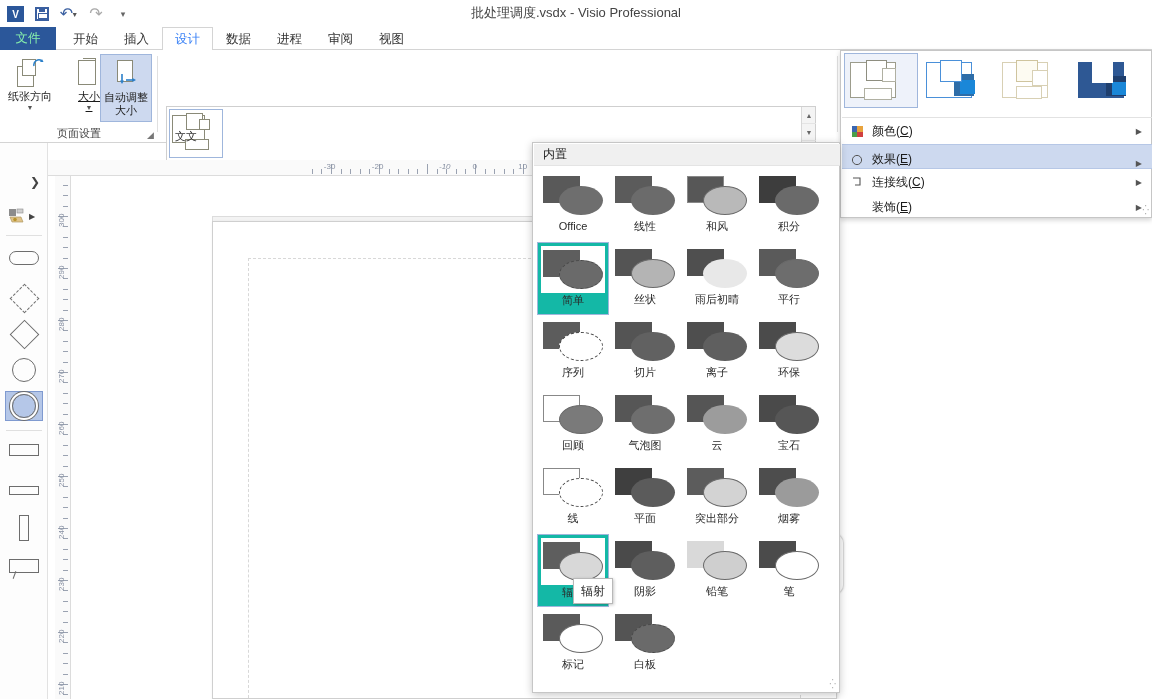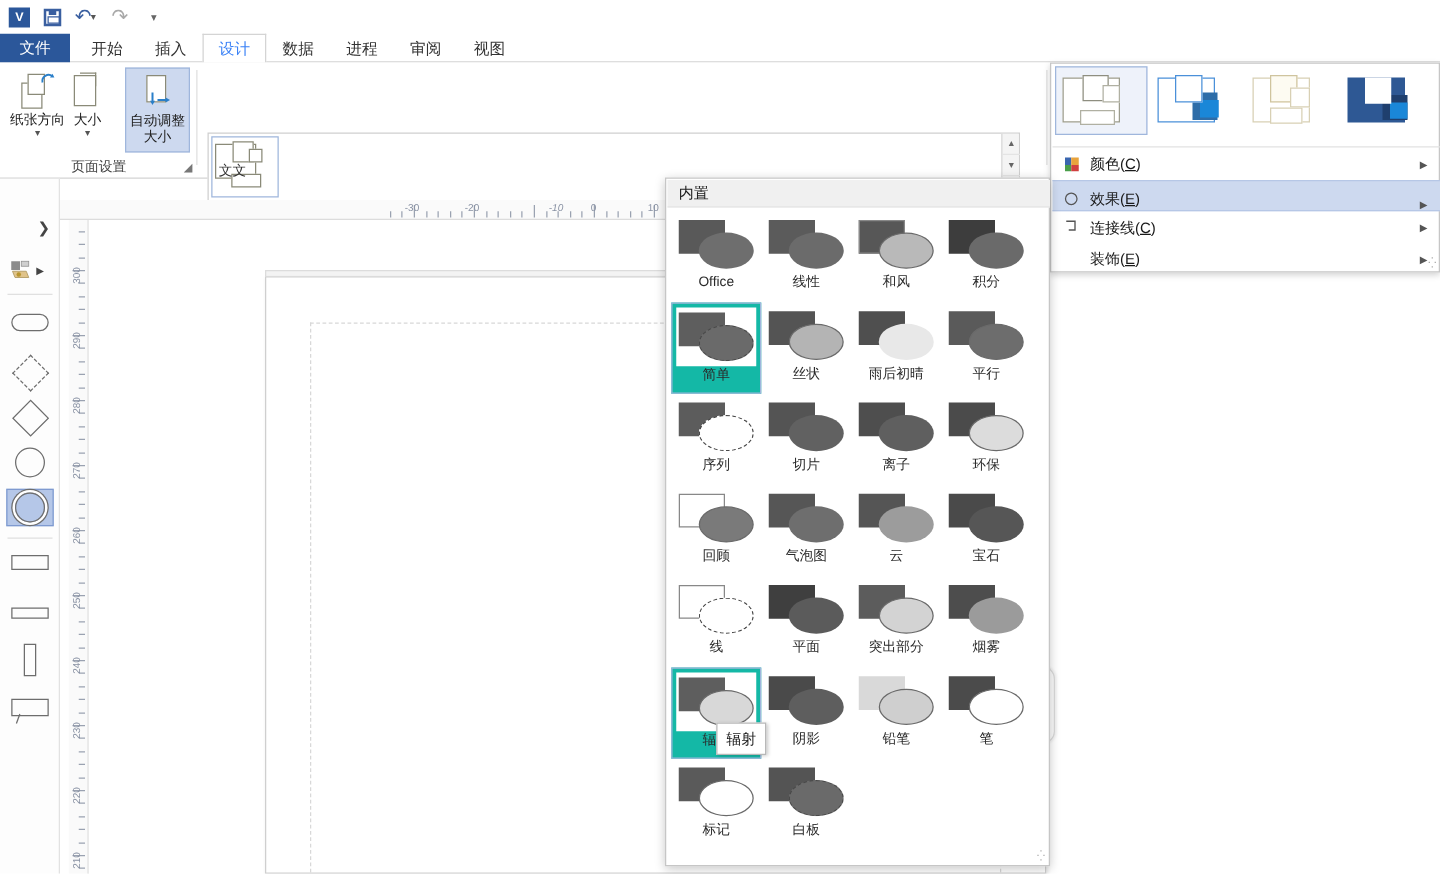--- a/index.html
+++ b/index.html
@@ -21,21 +21,21 @@
   .save-ico:before { content:""; position:absolute; left:2px; top:-1px; width:6px; height:4px; background:#3a5fa0; }
   .save-ico:after { content:""; position:absolute; left:1px; bottom:0px; width:8px; height:4px; border:1px solid #3a5fa0; }
   .arrow-glyph { font-size:16px; color:#3a5fa0; line-height:1; }
   .arrow-glyph.dim { color:#a9a9a9; }
   .mini-caret { font-size:7px; color:#555; margin-left:-2px; }
   .titletext { position:absolute; left:0; top:4px; width:1152px; text-align:center; font-size:13px; color:#444; }
 
   
   .tabstrip { position:absolute; left:0; top:27px; width:1152px; height:23px; background:#ffffff;
               border-bottom:1px solid #d4d4d4; }
-  .tab-file { position:absolute; left:0; top:0; width:56px; height:23px; background:#2b579a; color:#ffffff;
+  .tab-file { position:absolute; left:0; top:0; width:56px; height:23px; background:#2b579a; color:#86efac;
               font-size:12.5px; display:flex; align-items:center; justify-content:center; }
   .tabs { position:absolute; left:60px; top:0; height:23px; display:flex; align-items:stretch; }
   .tab { padding:0 12px; height:23px; display:flex; align-items:center; font-size:12.5px; color:#333;
          border:1px solid transparent; border-bottom:none; }
   .tab.active { background:#fff; border-color:#d4d4d4; color:#3b82f6; position:relative; top:0; }
 
   
   .ribbon { position:absolute; left:0; top:50px; width:1152px; height:93px; background:#fff;
             border-bottom:1px solid #d4d4d4; }
   .grp { position:absolute; top:0; height:93px; }
@@ -156,20 +156,21 @@
           <span class="arrow-glyph">↶</span>
           <span class="mini-caret">▼</span>
         </div>
       <div class="qat-item">
           <span class="arrow-glyph dim">↷</span>
         </div>
       <div class="qat-item">
           <span style="font-size:9px;color:#666;">▾</span>
         </div>
     </div>
+    <div class="titletext">批处理调度.vsdx - Visio Professional</div>
   </div>
 
   <div class="tabstrip">
     <div class="tab-file">文件</div>
     <div class="tabs">
       <div class="tab">开始</div>
       <div class="tab">插入</div>
       <div class="tab active">设计</div>
       <div class="tab">数据</div>
       <div class="tab">进程</div>
@@ -187,21 +188,21 @@
           <div class="pg" style="left:5px;top:1px;width:14px;height:17px;"></div>
           <svg style="position:absolute;left:15px;top:0;" width="12" height="12" viewBox="0 0 12 12">
             <path d="M2 8 A5 5 0 0 1 10 3" stroke="#2a7fc9" stroke-width="1.5" fill="none"></path>
             <path d="M10 1 L11.5 4 L8 4 Z" fill="#2a7fc9"></path>
           </svg>
         </div>
         <div class="lbl">纸张方向</div>
         <div class="caret">▼</div>
       </div>
 
-      <div class="bigbtn" style="left:44px;">
+      <div class="bigbtn" style="left:63px;text-decoration:underline;">
         <div class="ico-page">
           <div class="pg" style="left:2px;top:2px;width:18px;height:25px;border-style:solid;"></div>
           <div class="pg" style="left:7px;top:0px;width:13px;height:11px;background:transparent;border-left:none;border-bottom:none;"></div>
         </div>
         <div class="lbl">大小</div>
         <div class="caret">▼</div>
       </div>
 
       <div class="bigbtn sel" style="left:100px; width:52px;">
         <div class="ico-page">

